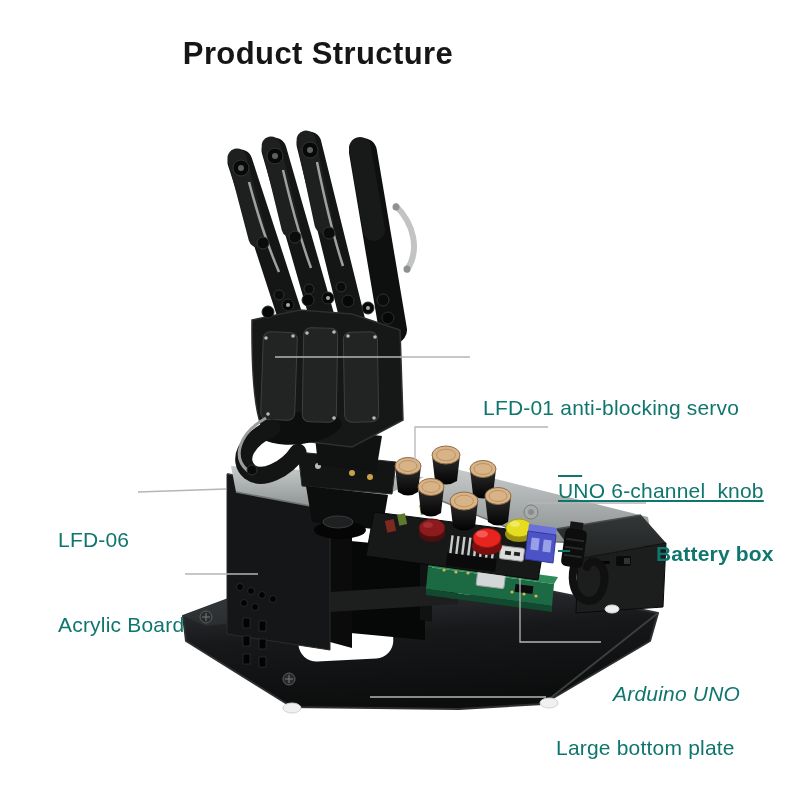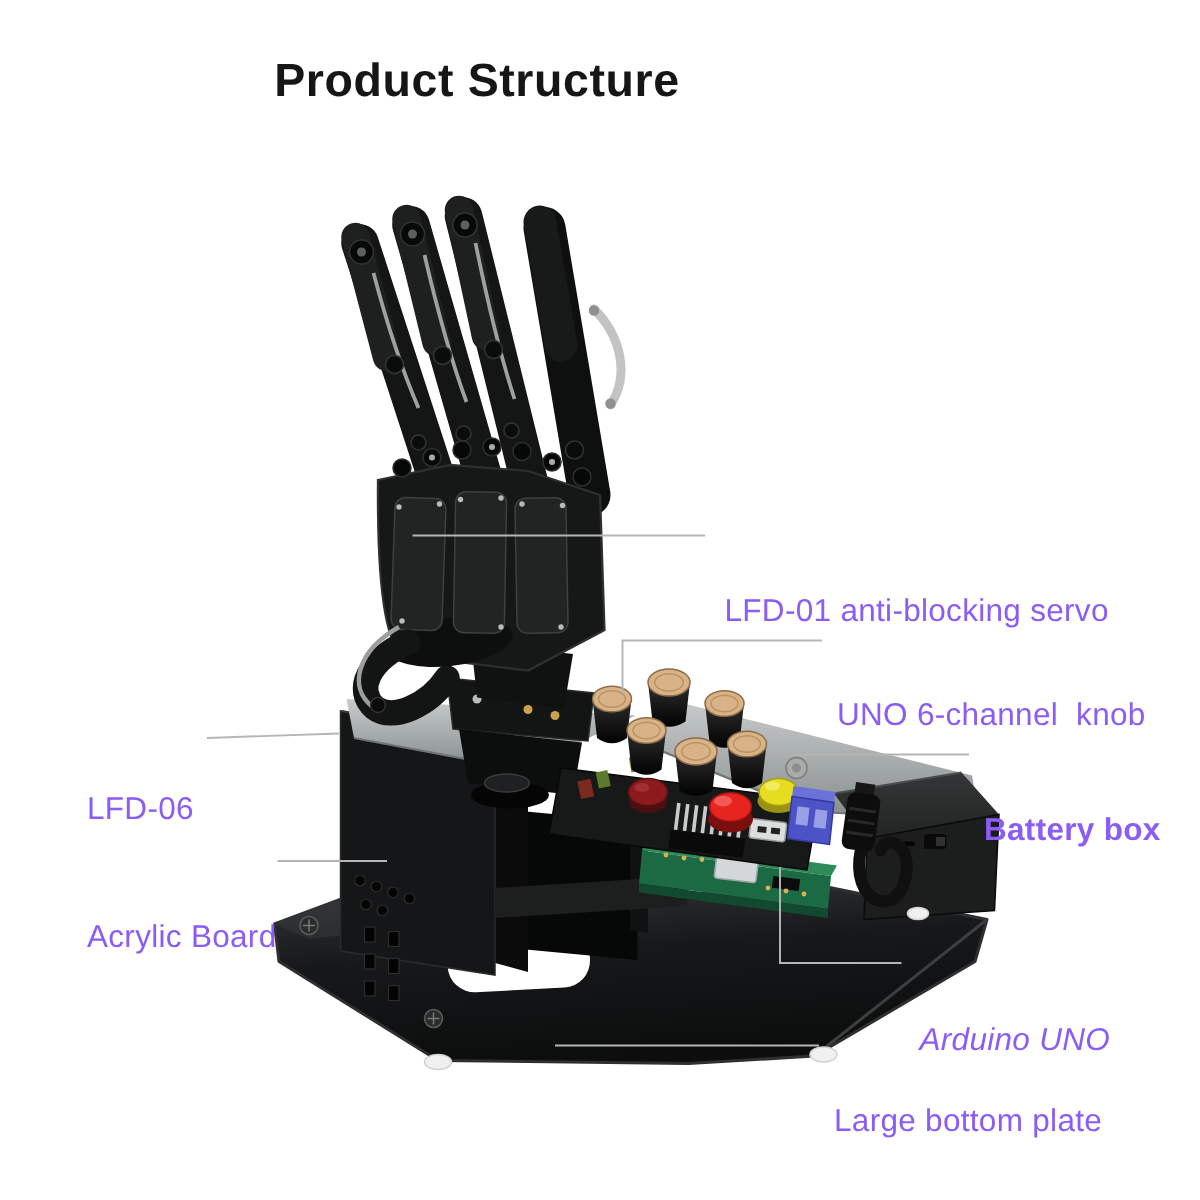--- a/index.html
+++ b/index.html
@@ -6,26 +6,26 @@
   .page{
     position:relative;width:800px;height:800px;background:#ffffff;overflow:hidden;
     font-family:"Liberation Sans",sans-serif;
   }
   .title{
     position:absolute;top:36px;left:0;width:636px;text-align:center;
     font-size:31px;font-weight:700;color:#161616;letter-spacing:.4px;
   }
   .illustration{position:absolute;left:0;top:0;width:800px;height:800px;}
   .callout{
-    position:absolute;font-size:21px;color:#8b5cf6;line-height:25px;
+    position:absolute;font-size:21px;color:#0f766e;line-height:25px;
     white-space:pre-wrap;letter-spacing:.2px;
   }
   .callout span{display:block;}
   .c-lfd01{left:483px;top:345px;}
-  .c-uno{left:558px;top:414px;}
+  .c-uno{left:558px;top:428px;text-decoration:underline;}
   .c-battery{left:656px;top:491px;font-weight:bold;}
   .c-lfd06{left:58px;top:477px;text-align:right;}
   .c-acrylic{left:58px;top:562px;}
   .c-arduino{left:613px;top:631px;font-style:italic;}
   .c-bottom{left:556px;top:685px;}
 </style>
 </head>
 <body>
 
 <div class="page">

